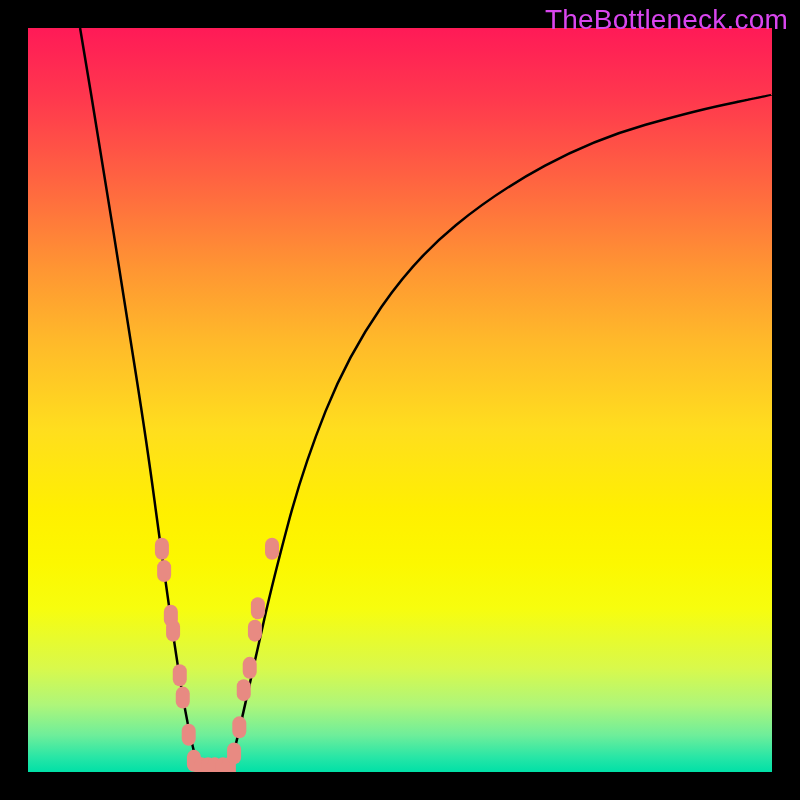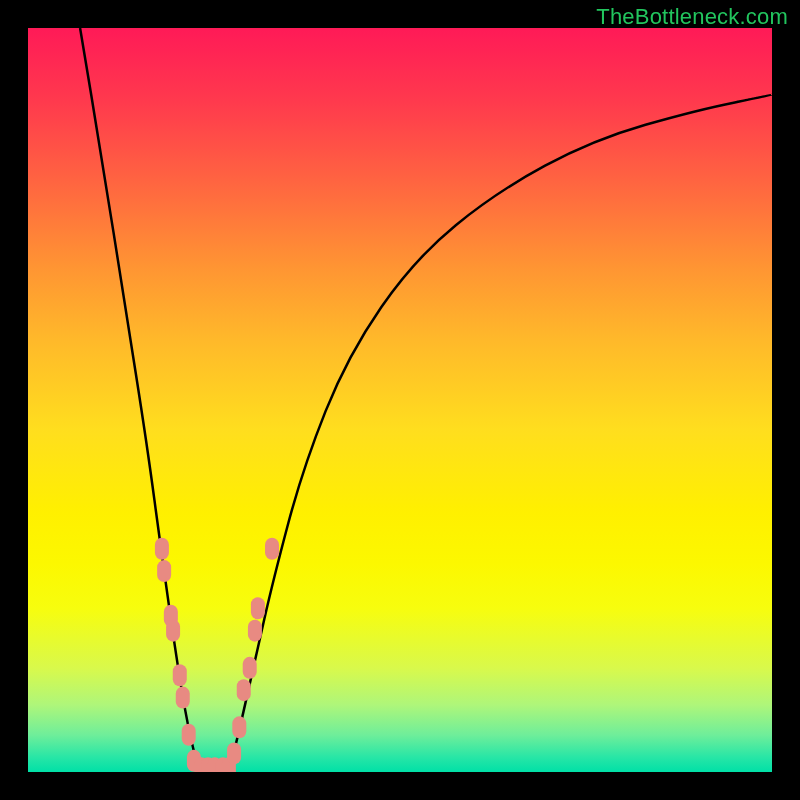--- a/index.html
+++ b/index.html
@@ -49,22 +49,22 @@
       #aef67a 91%,
       #6fee9a 95%,
       #28e6a6 98%,
       #00e0a7 100%
     );
   }
   .watermark {
     position: absolute;
     top: 4px;
     right: 12px;
-    color: #22c55e;
-    font-size: 22px;
+    color: #d946ef;
+    font-size: 28px;
     font-weight: 500;
     letter-spacing: 0.2px;
     user-select: none;
   }
   svg.curve {
     position: absolute;
     left: 0;
     top: 0;
     width: 744px;
     height: 744px;

